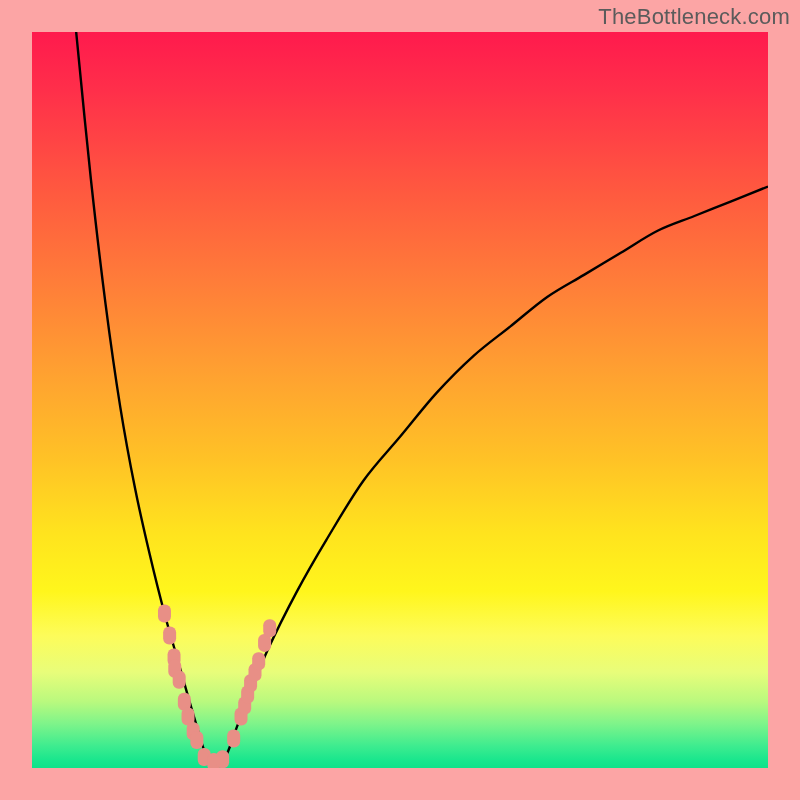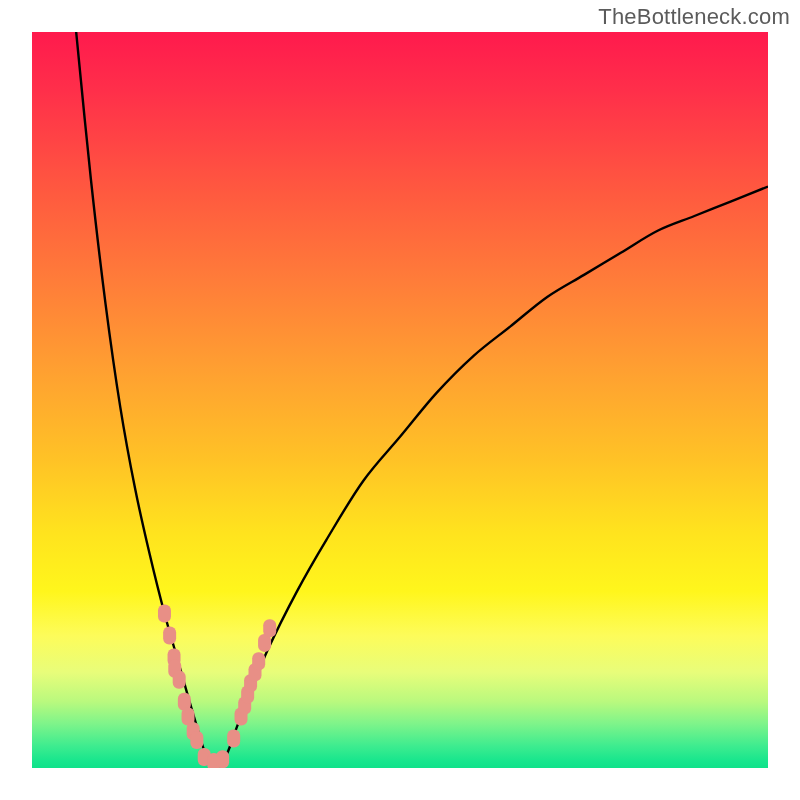--- a/index.html
+++ b/index.html
@@ -8,21 +8,21 @@
     width: 800px;
     height: 800px;
     overflow: hidden;
     background: #000;
     font-family: Arial, Helvetica, sans-serif;
   }
   .frame {
     position: relative;
     width: 800px;
     height: 800px;
-    background: #ffffff;
+    background: #fca5a5;
   }
   .plot-area {
     position: absolute;
     left: 32px;
     top: 32px;
     width: 736px;
     height: 736px;
     
     background: linear-gradient(
       to bottom,

